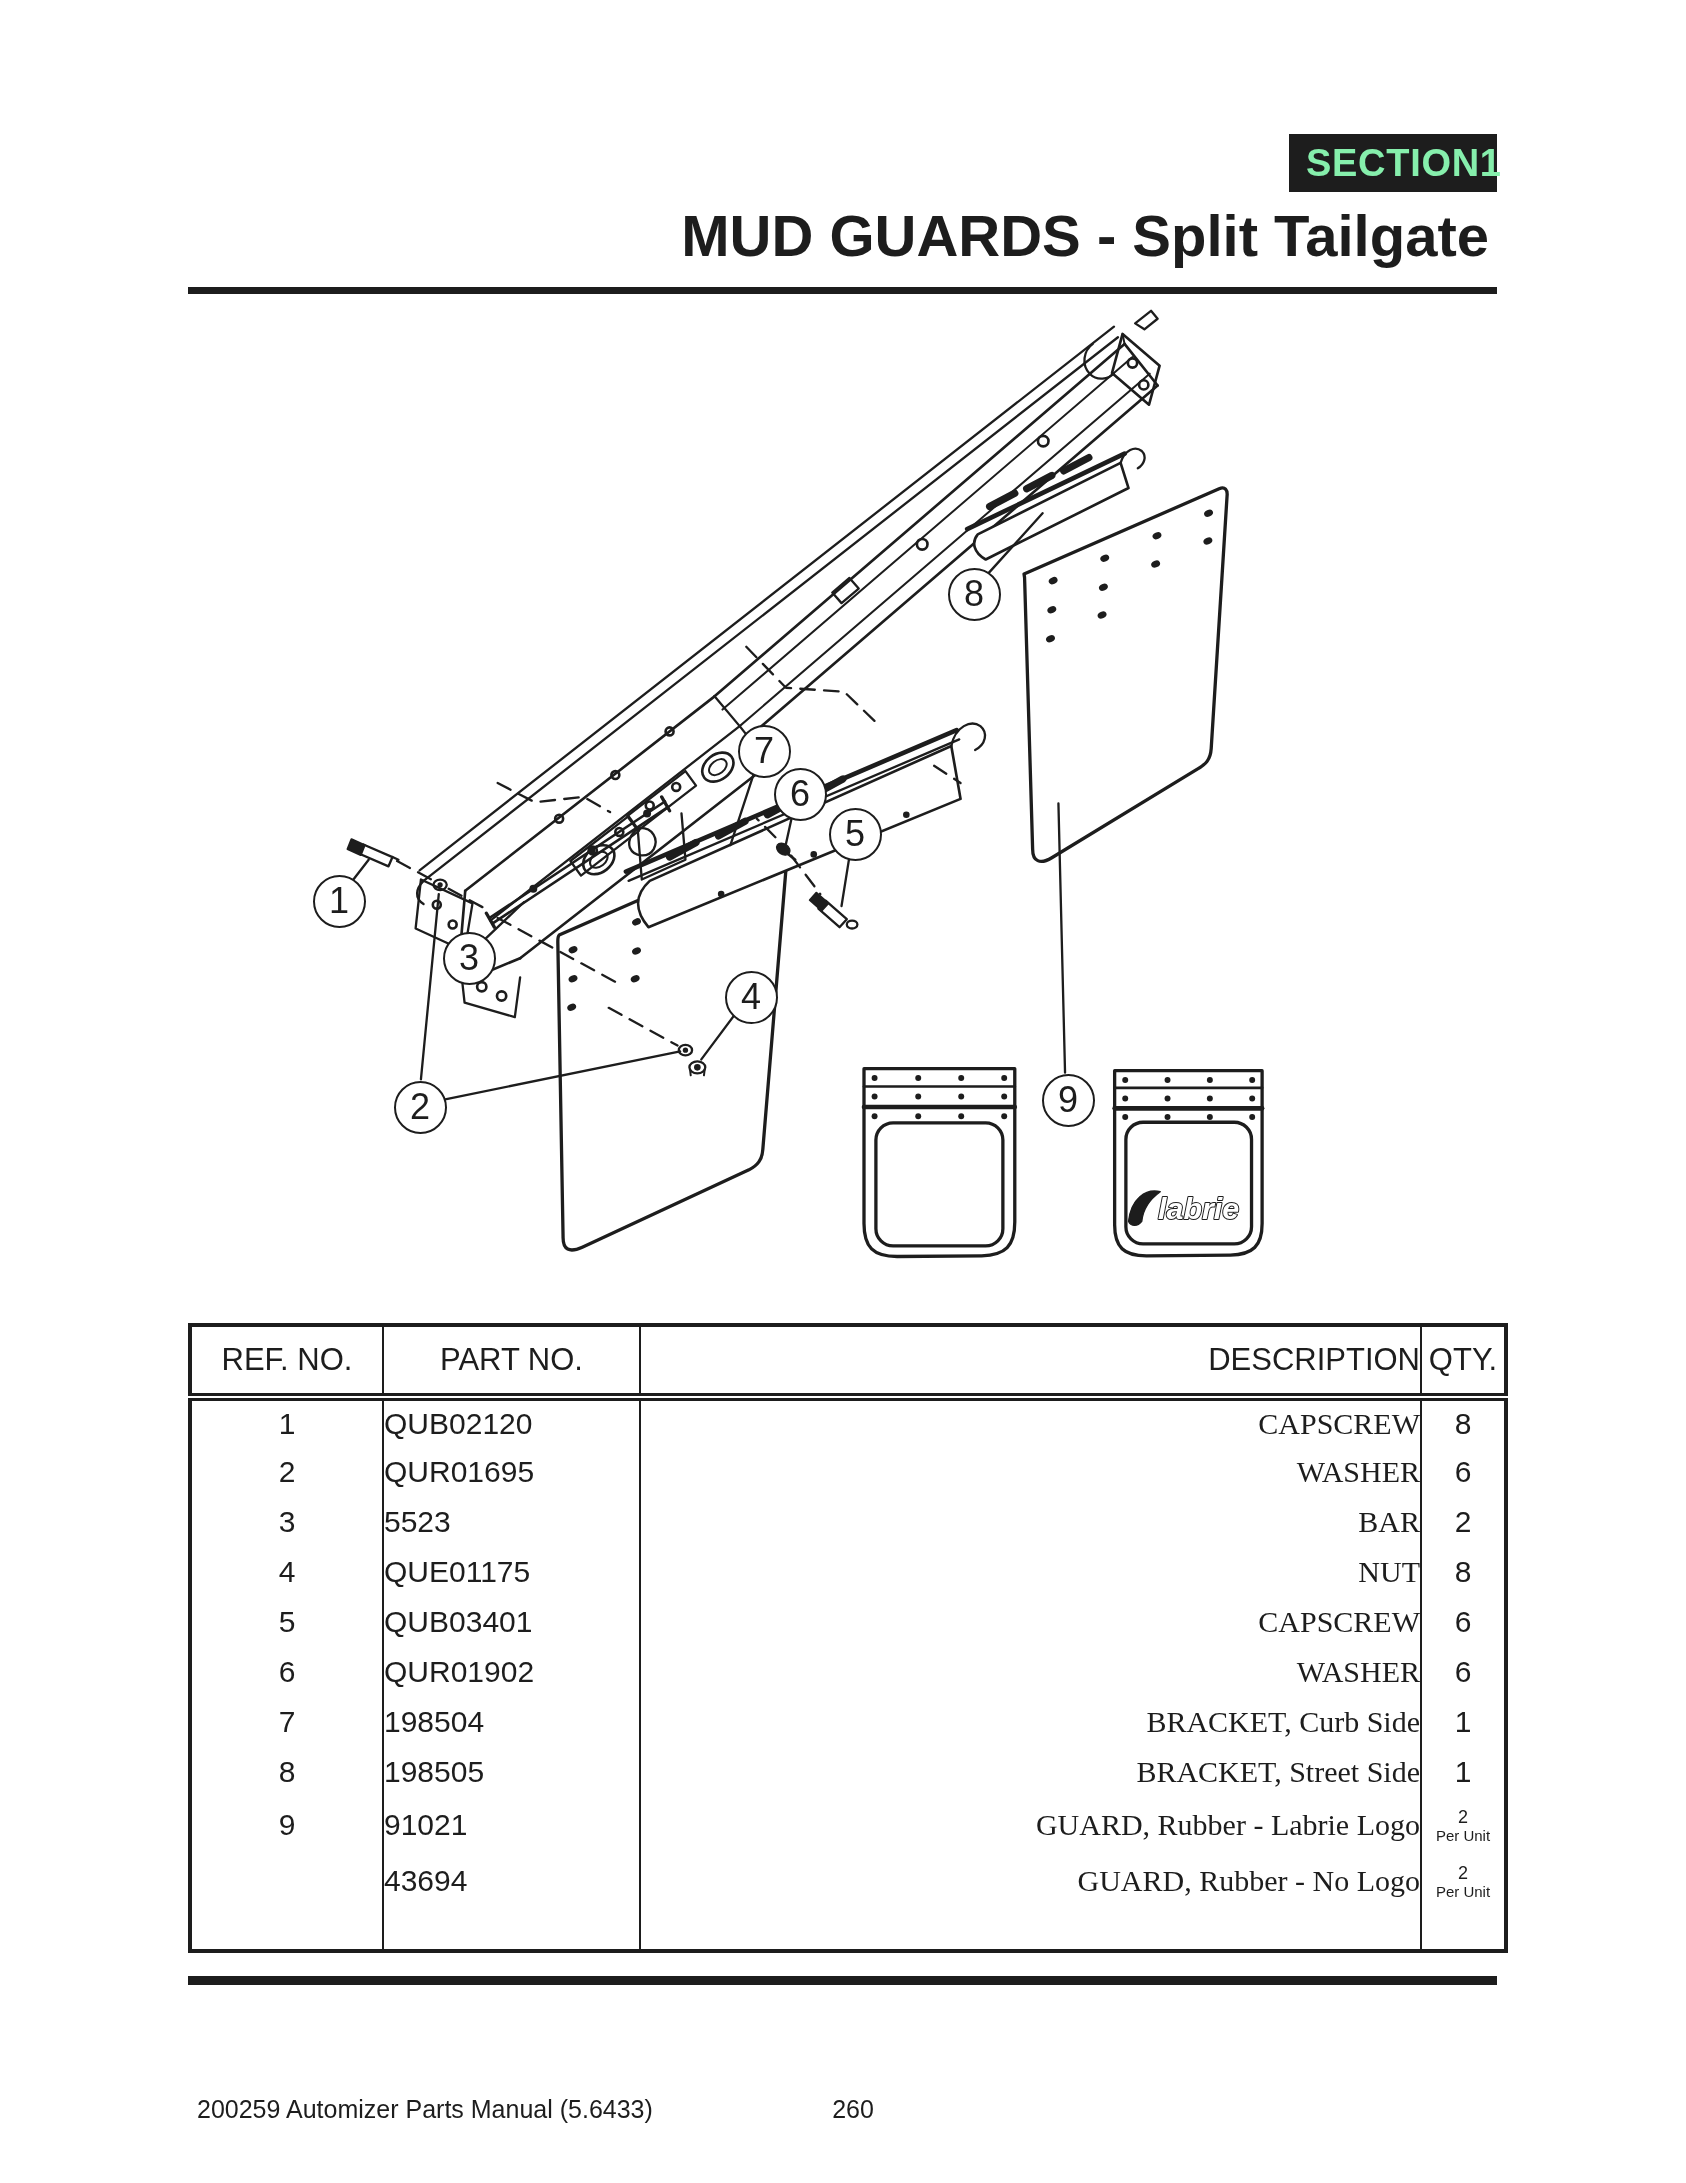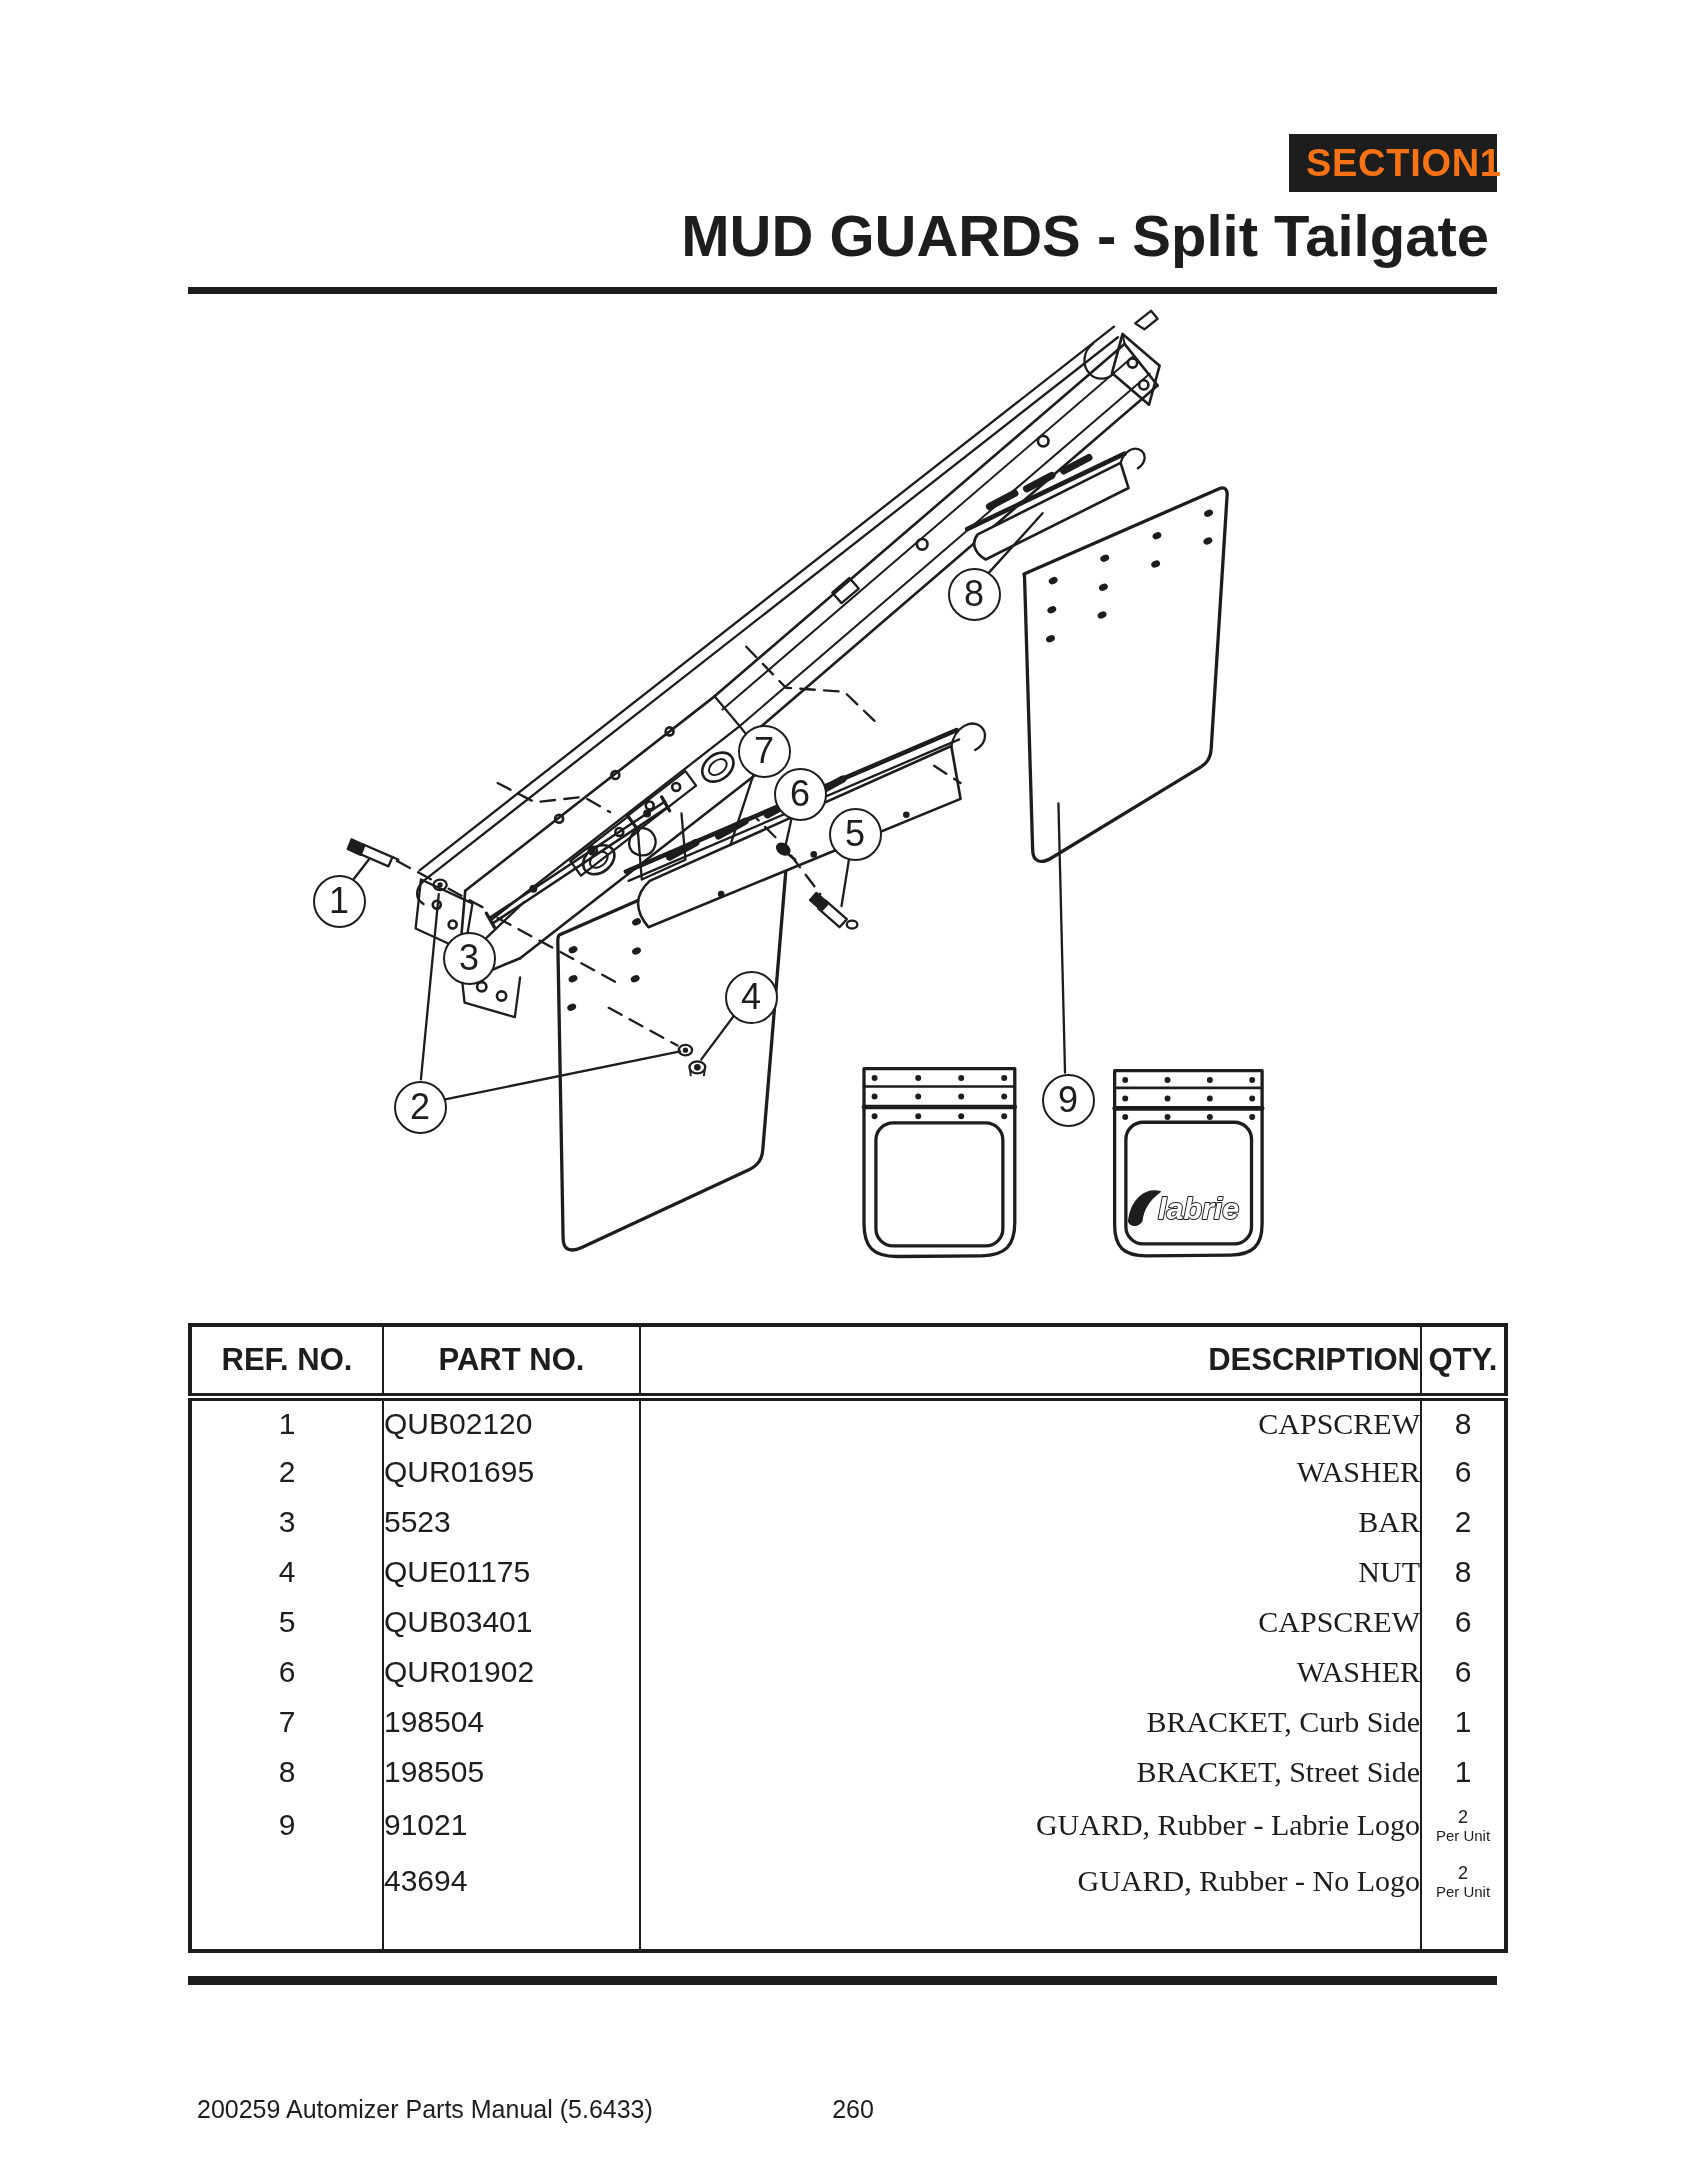--- a/index.html
+++ b/index.html
@@ -3,21 +3,21 @@
 <meta charset="utf-8">
 <style>
   html,body{margin:0;padding:0;background:#888;}
   #page{
     position:relative;width:1687px;height:2183px;background:#ffffff;
     font-family:"Liberation Sans",sans-serif;color:#1d1d1d;overflow:hidden;
   }
   
   #section-badge{
     position:absolute;left:1289px;top:134px;width:208px;height:58px;
-    background:#1d1d1d;color:#f97316;display:flex;align-items:center;
+    background:#1d1d1d;color:#86efac;display:flex;align-items:center;
     justify-content:space-between;padding:0 20px 0 17px;box-sizing:border-box;
     font-size:38px;font-weight:bold;letter-spacing:0.7px;
   }
   #page-title{
     position:absolute;right:198px;top:202px;font-size:58px;font-weight:bold;
     white-space:nowrap;letter-spacing:0px;
   }
   .rule{position:absolute;background:#1d1d1d;}
   #title-rule{left:188px;top:287px;width:1309px;height:7.3px;}
   #bottom-rule{left:188px;top:1976px;width:1309px;height:9.3px;}
@@ -31,21 +31,21 @@
   }
   
   #parts-table{
     position:absolute;left:188px;top:1323px;width:1306px;height:630px;
     border-collapse:collapse;table-layout:fixed;
   }
   #parts-table th,#parts-table td{border-left:2px solid #1d1d1d;overflow:hidden;}
   #parts-table th:first-child,#parts-table td:first-child{border-left:none;}
   #parts-table{border:4px solid #1d1d1d;}
   #parts-table thead th{
-    height:66px;font-size:31px;font-weight:bold;text-align:center;
+    height:66px;font-size:31px;font-weight:normal;text-align:center;
     border-bottom:8.6px double #1d1d1d;padding:0;
   }
   #parts-table td{font-size:30px;padding:0;vertical-align:middle;}
   td.c-ref{text-align:center;}
   td.c-part{text-align:left;padding-left:17px;}
   td.c-desc{text-align:right;padding-left:10.6px;font-family:Liberation Serif, serif;}
   td.c-qty{text-align:center;}
   .qty-num{display:block;font-size:18px;line-height:20px;}
   .qty-unit{display:block;font-size:15px;line-height:17px;}
   

